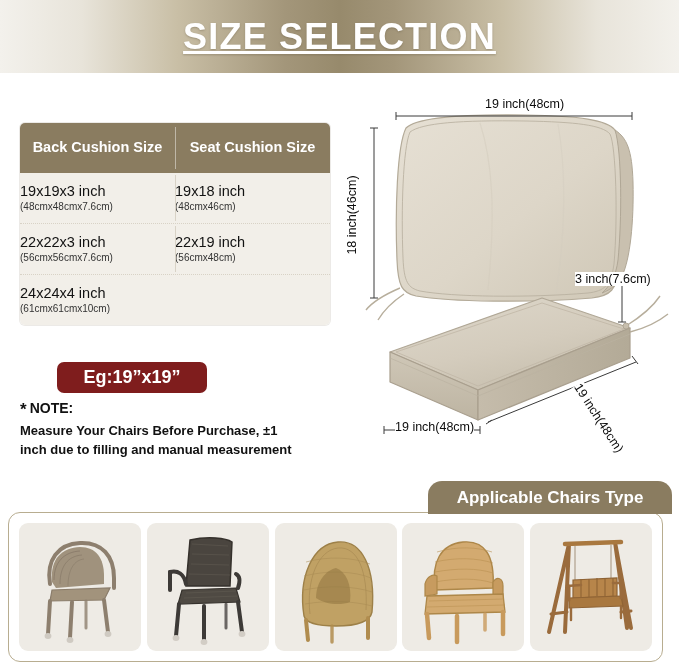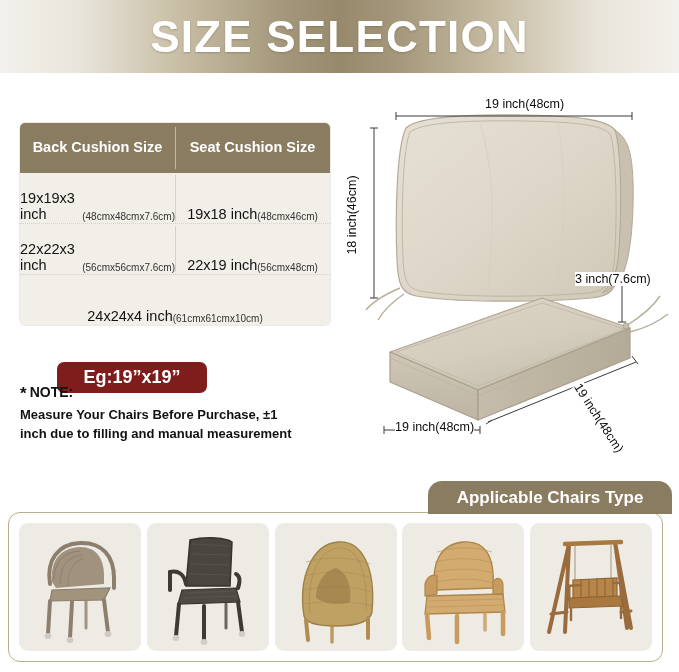--- a/index.html
+++ b/index.html
@@ -29,26 +29,27 @@
         #978a6c 50%,
         #a3967a 58%,
         #c9bfa6 74%,
         #e8e4da 88%,
         #f3f1ec 100%);
     display: flex;
     align-items: center;
     justify-content: center;
   }
   .banner-title {
-    font-size: 44px;
+    font-size: 36px;
     font-weight: bold;
     color: #ffffff;
     letter-spacing: 1.2px;
     text-shadow: 0 1px 2px rgba(90,78,55,.35);
     font-family: "Liberation Sans", sans-serif;
+    text-decoration: underline;
   }
 
   
   .size-table {
     position: absolute;
     left: 20px; top: 123px;
     width: 310px;
     border-radius: 5px;
     overflow: hidden;
     box-shadow: 0 0 0 1px rgba(150,140,120,.18);
@@ -79,22 +80,22 @@
   }
   .trow {
     display: flex;
     background: #f2efe9;
     height: 50px;
   }
   .trow + .trow { border-top: 1px dotted #d8d2c6; }
   .td {
     flex: 1 1 50%;
     display: flex;
-    flex-direction: row;
-    align-items: flex-end;
+    flex-direction: column;
+    align-items: flex-start;
     justify-content: center;
     position: relative;
   }
   .td + .td::before {
     content: "";
     position: absolute;
     left: 0; top: 2px; bottom: 2px;
     width: 1px;
     background: #d8d2c6;
   }
@@ -112,21 +113,21 @@
     align-items: center;
     justify-content: center;
     color: #ffffff;
     font-size: 18px;
     font-weight: bold;
   }
 
   
   .note {
     position: absolute;
-    left: 20px; top: 384px;
+    left: 20px; top: 400px;
     width: 280px;
   }
   .note-head {
     font-size: 14px;
     font-weight: bold;
     color: #111111;
     line-height: 1.2;
   }
   .note-star { font-size: 17px; vertical-align: -2px; margin-right: 3px; }
   .note-body {

